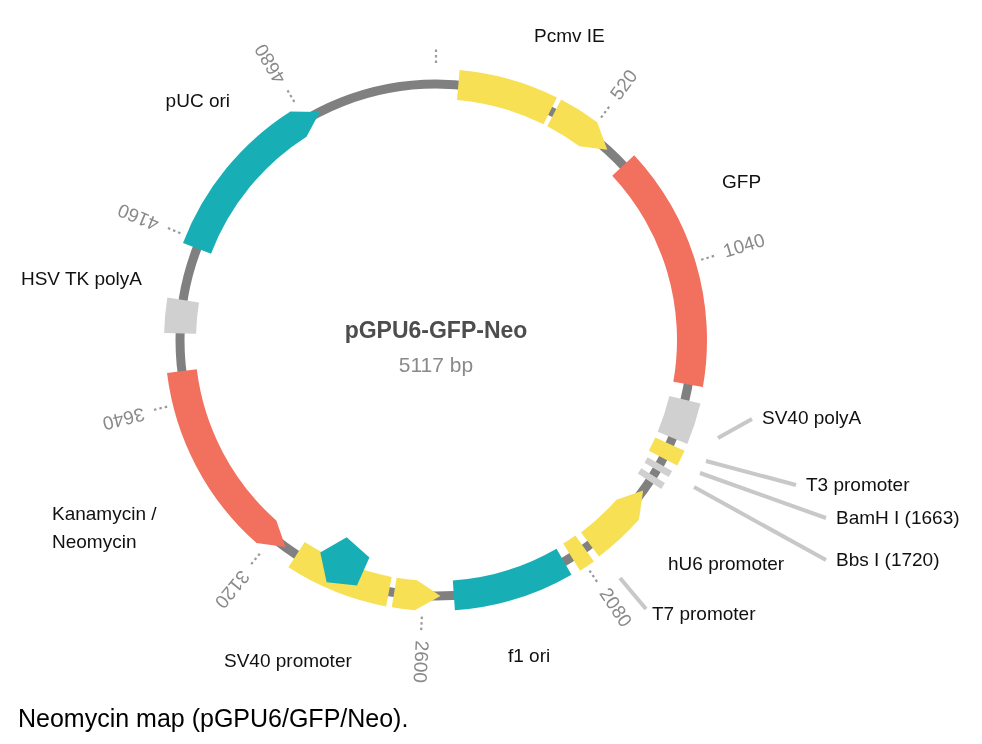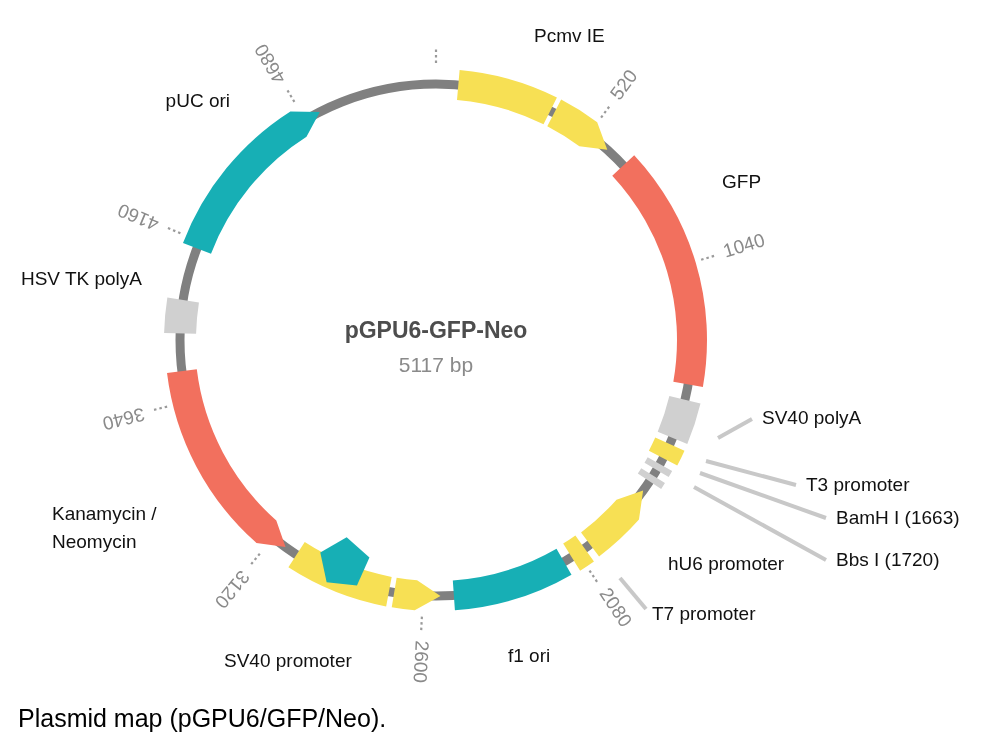--- a/index.html
+++ b/index.html
@@ -141,15 +141,15 @@
         <text x="52" y="520" class="feature-label" text-anchor="start">Kanamycin /</text>
         <text x="52" y="548" class="feature-label" text-anchor="start">Neomycin</text>
         <text x="142" y="285" class="feature-label" text-anchor="end">HSV TK polyA</text>
         <text x="230" y="107" class="feature-label" text-anchor="end">pUC ori</text>
       </g>
 
     <text class="plasmid-name" x="436" y="338" text-anchor="middle">pGPU6-GFP-Neo</text>
     <text class="plasmid-size" x="436" y="372" text-anchor="middle">5117 bp</text>
   </svg>
 
-  <div id="caption">Plasmid map (pGPU6/GFP/Neo).</div>
+  <div id="caption">Neomycin map (pGPU6/GFP/Neo).</div>
 
 </div>
 
 </body></html>

